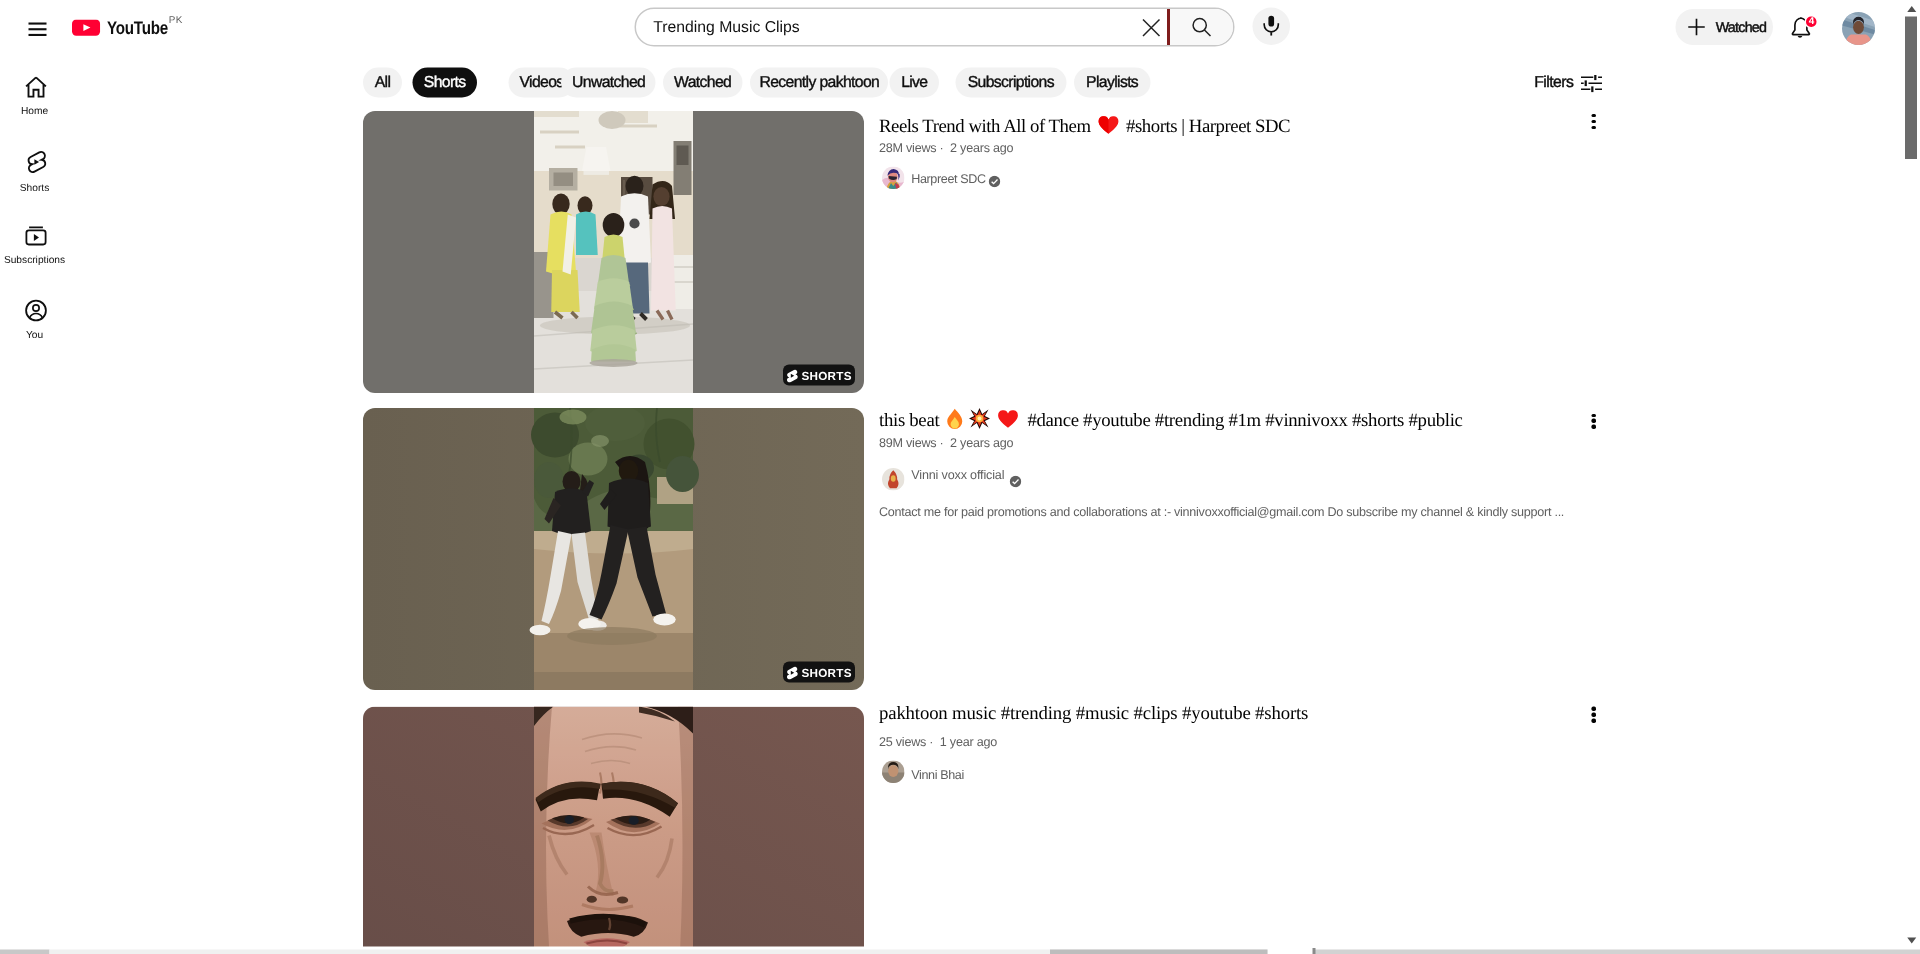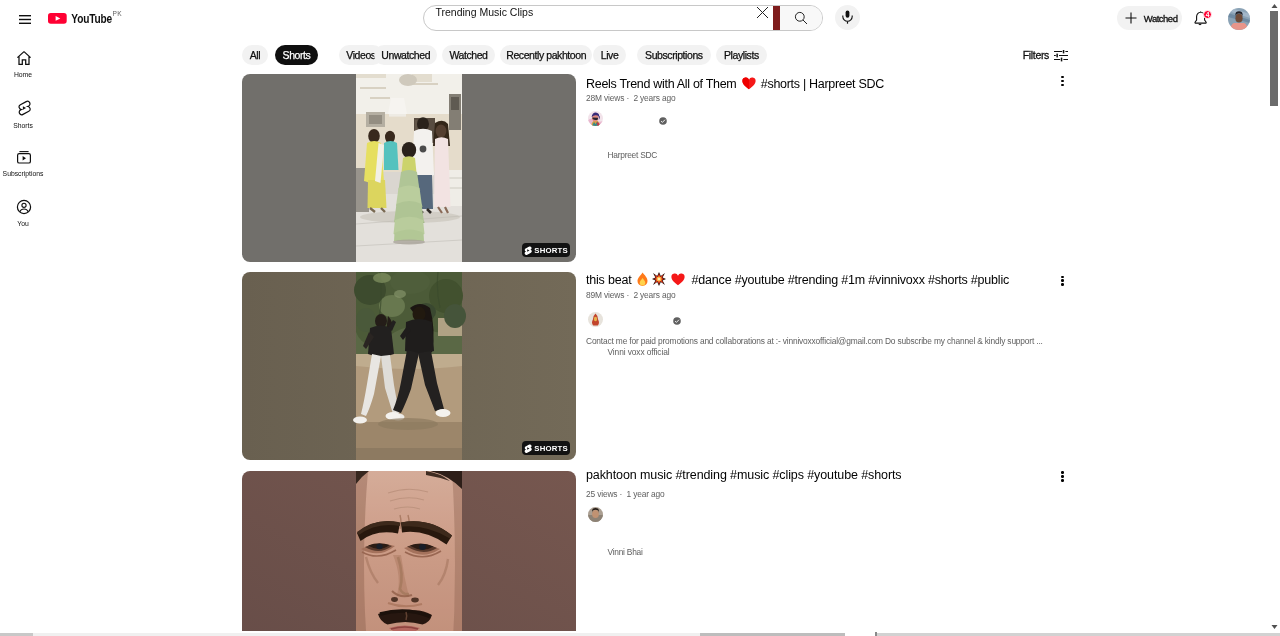--- a/index.html
+++ b/index.html
@@ -5,25 +5,25 @@
   * { margin:0; padding:0; box-sizing:border-box; }
   html,body { width:1280px; height:636px; overflow:hidden; background:#fff;
     font-family:"Liberation Sans", sans-serif; }
   .abs { position:absolute; }
   .chip { position:absolute; top:44.8px; height:20px; border-radius:10px;
     background:#f2f2f2; color:#0f0f0f; font-size:10.5px;
     -webkit-text-stroke:0.25px currentColor; letter-spacing:-0.42px;
     display:flex; align-items:center; justify-content:center; }
   .chip.sel { background:#0f0f0f; color:#fff; }
   .title { position:absolute; left:586px; font-size:12.5px; color:#030303;
-    line-height:20px; white-space:nowrap; }
+    line-height:20px; white-space:nowrap;font-family:Liberation Serif, serif; }
   .meta { position:absolute; left:586px; font-size:8.4px; color:#606060;
     letter-spacing:-0.15px; line-height:10px; white-space:nowrap; }
   .cname { position:absolute; font-size:8.4px; color:#606060; letter-spacing:-0.25px;
-    line-height:10px; white-space:nowrap;margin-top:36px; }
+    line-height:10px; white-space:nowrap; }
   .thumb { position:absolute; left:242px; width:334px; height:187.5px;
     border-radius:8px; overflow:hidden; }
   .badge { position:absolute; left:522px; width:47.7px; height:14.7px;
     background:#121212; border-radius:4px; display:flex; align-items:center;
     justify-content:center; color:#fff; font-size:7.8px; font-weight:bold;
     letter-spacing:0.2px; }
   .dots { position:absolute; left:1061.4px; width:2.4px; }
   .dots i { display:block; width:2.4px; height:2.4px; border-radius:50%;
     background:#030303; margin-bottom:1.6px; }
   .glabel { position:absolute; font-size:6.8px; color:#0f0f0f; width:72px;
@@ -41,21 +41,21 @@
 <svg class="abs" style="left:48px;top:13.3px" width="75" height="12" viewBox="0 0 75 12">
   <rect x="0" y="0" width="18.7" height="10.8" rx="2.8" fill="#ff0033"></rect>
   <path d="M7.6 3.1 L12.3 5.4 L7.6 7.7 Z" fill="#fff"></path>
   <g transform="translate(23.3,0) scale(0.83,1)">
       <text x="0" y="10" font-size="12.2" font-weight="bold" fill="#0f0f0f" font-family="Liberation Sans" letter-spacing="-0.2">YouTube</text>
     </g>
 </svg>
 <div class="abs" style="left:112.5px;top:9.9px;font-size:6.6px;color:#606060;letter-spacing:0.3px">PK</div>
 
 <div class="abs" style="left:423px;top:5px;width:400.3px;height:26px;border:1px solid #c8c8c8;border-radius:13px;display:flex;overflow:hidden">
-  <div style="flex:0 0 356px;display:flex;border-right:7px solid #7f1d1d">
+  <div style="flex:0 0 356px;display:flex;align-items:center;border-right:2px solid #7f1d1d">
     <span style="margin-left:11.5px;font-size:10.5px;color:#111">Trending Music Clips</span>
     <svg style="margin-left:auto;margin-right:4px" width="13" height="13" viewBox="0 0 13 13">
       <path d="M1 1 L12 12 M12 1 L1 12" stroke="#222" stroke-width="1"></path>
     </svg>
   </div>
   <div style="flex:1;background:#f8f8f8;display:flex;align-items:center;justify-content:center">
     <svg width="14" height="14" viewBox="0 0 14 14">
       <circle cx="5.8" cy="5.8" r="4.4" fill="none" stroke="#222" stroke-width="1"></circle>
       <path d="M9 9 L13 13" stroke="#222" stroke-width="1"></path>
     </svg>

